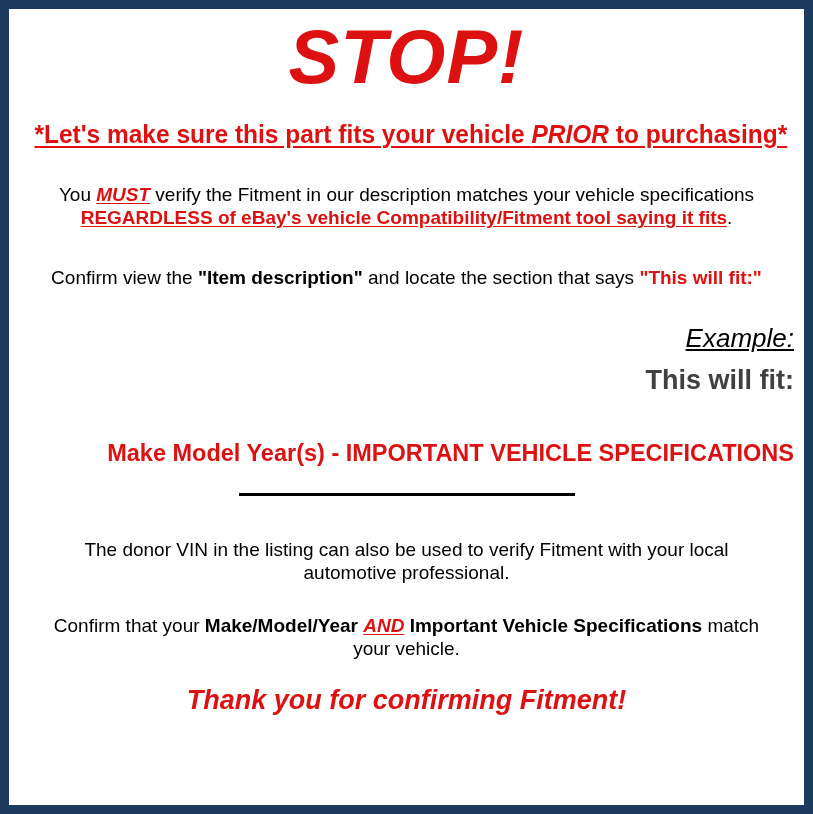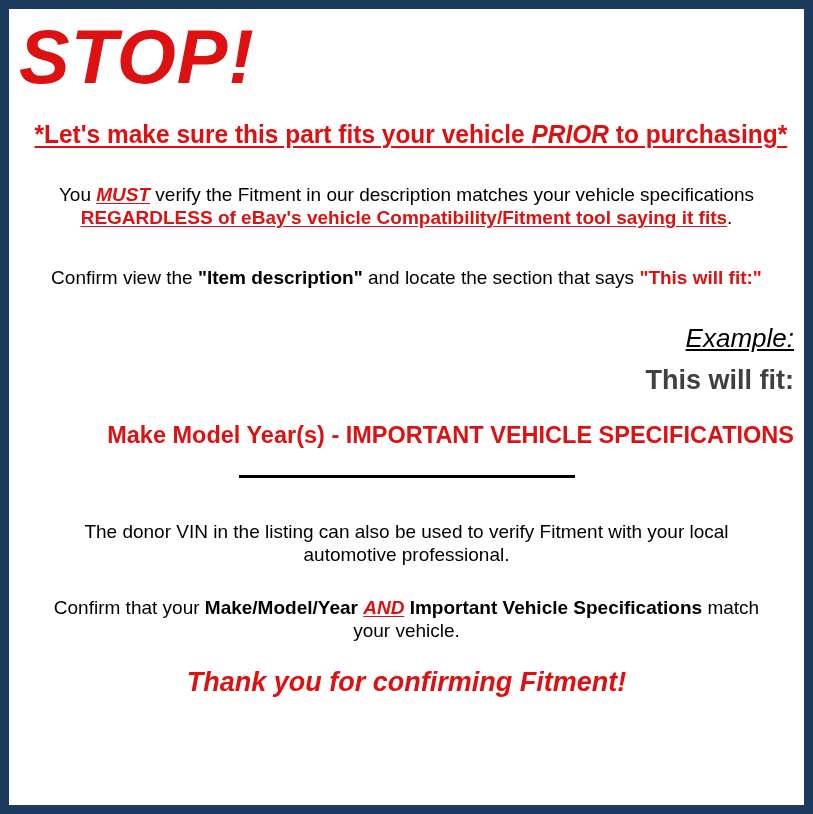--- a/index.html
+++ b/index.html
@@ -27,21 +27,21 @@
   .inner {
     box-sizing: border-box;
     width: 100%;
     height: 100%;
     padding: 0 10px;
     display: block;
   }
 
   
   .stop-title {
-    text-align: left;
+    text-align: center;
     color: #DD1111;
     font-weight: bold;
     font-style: italic;
     font-size: 76px;
     line-height: 1.0;
     letter-spacing: 1px;
     margin: 10px 0 0 0;
     font-family: "Liberation Sans", sans-serif;
   }
 
@@ -118,21 +118,21 @@
     font-weight: bold;
     font-size: 27px;
     line-height: 1.1;
     margin-top: 14px;
   }
   .example-spec {
     color: #DD1111;
     font-weight: bold;
     font-size: 23.5px;
     line-height: 1.1;
-    margin-top: 27px;
+    margin-top: 45px;
     white-space: nowrap;
   }
 
   
   .divider-wrap {
     margin-top: 26px;
     display: flex;
     justify-content: center;
   }
   .divider {

